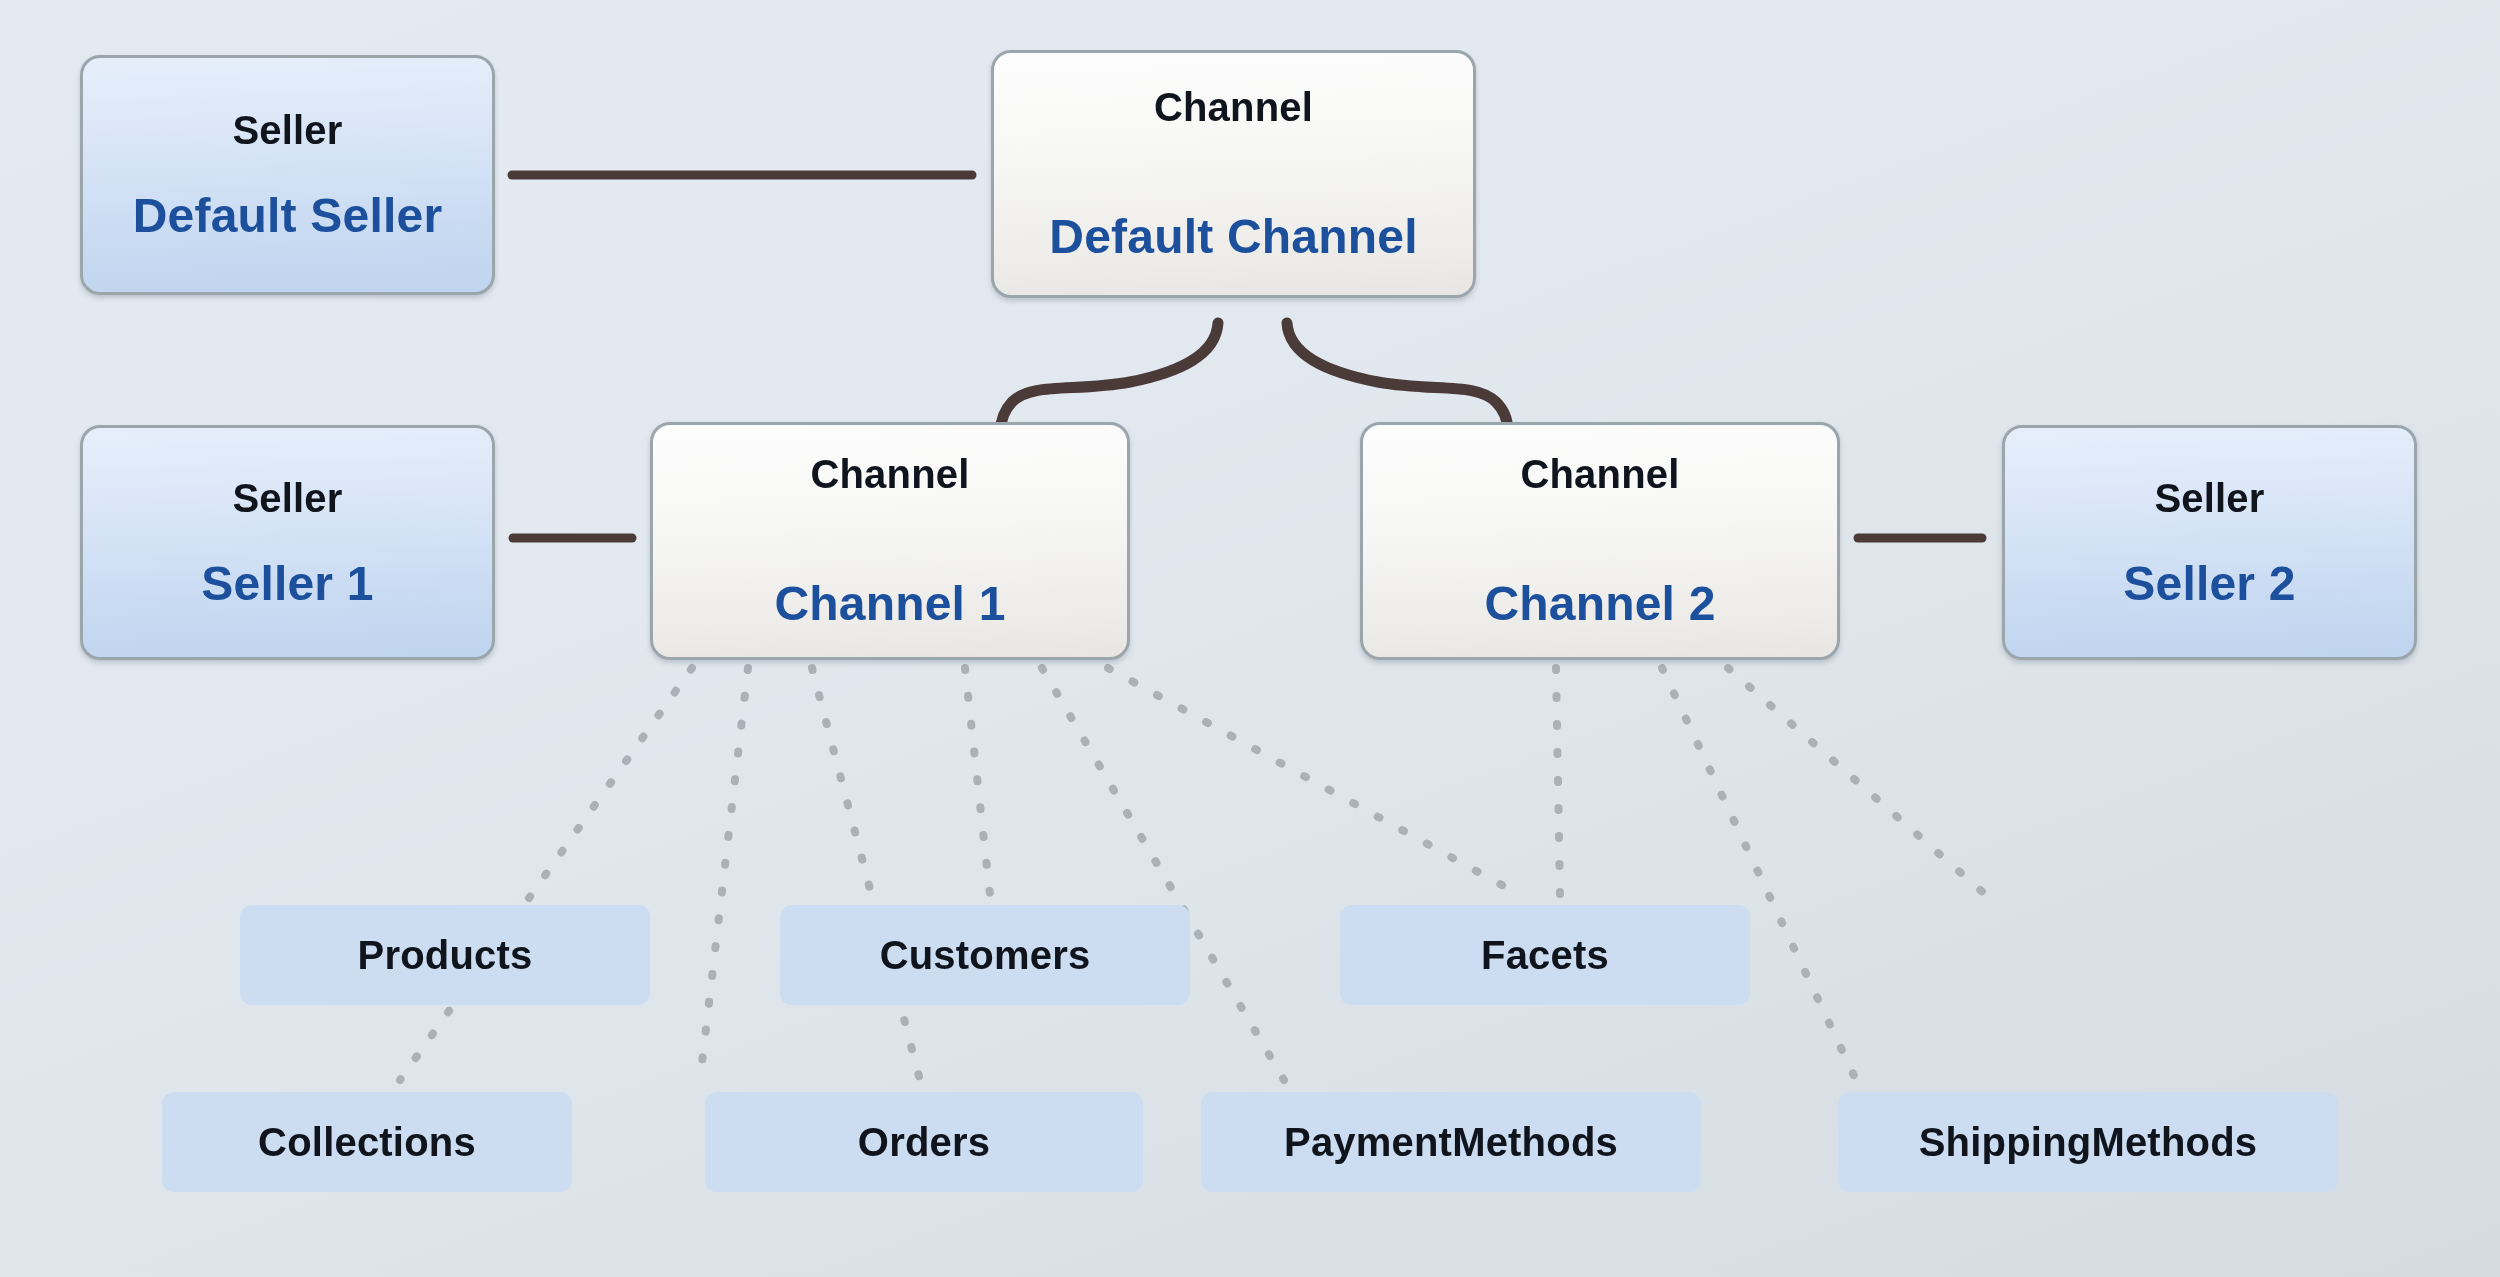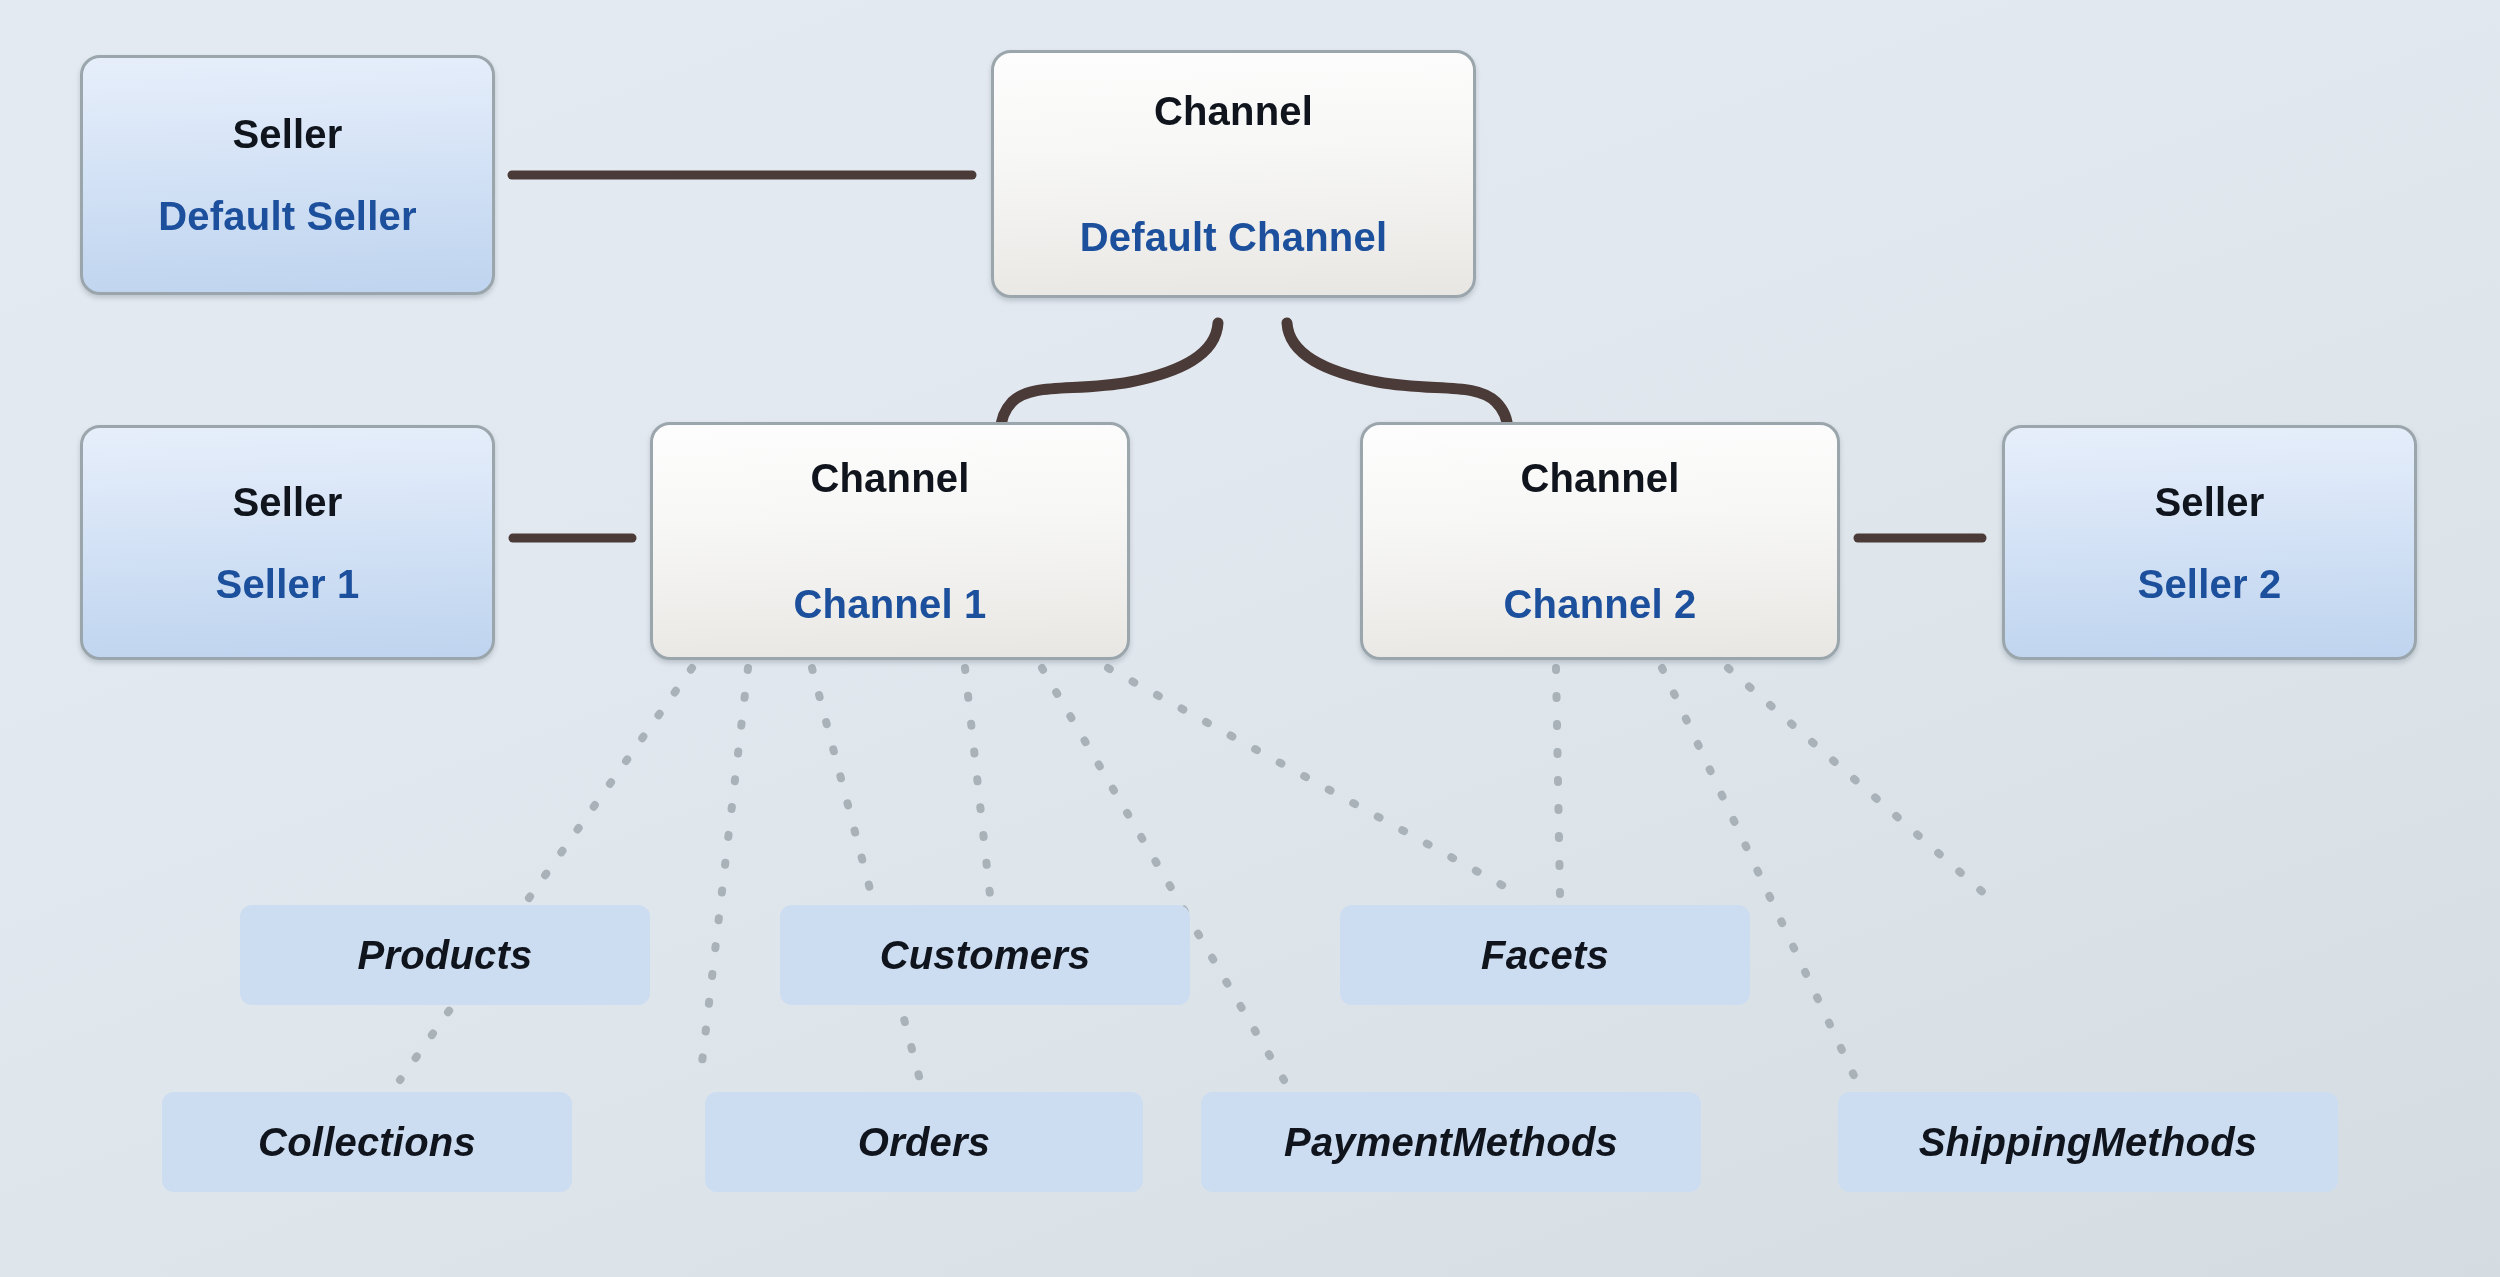--- a/index.html
+++ b/index.html
@@ -46,42 +46,41 @@
     gap: 44px;
   }
   .card .type {
     font-size: 40px;
     font-weight: bold;
     color: #10141c;
     letter-spacing: .2px;
     line-height: 1;
   }
   .card .inst {
-    font-size: 40px;
+    font-size: 48px;
     font-weight: bold;
     color: #1c4f9c;
     letter-spacing: .2px;
     line-height: 1;
     margin-top: 42px;
   }
 
   
   .chip {
     position: absolute;
     box-sizing: border-box;
     background: #ccdcf1;
     border-radius: 12px;
     display: flex;
     align-items: center;
     justify-content: center;
     color: #10141c;
     font-size: 40px;
     font-weight: bold;
     letter-spacing: .2px;
-    font-style: italic;
   }
 </style>
 </head>
 <body>
 
 <div id="stage">
 
   <svg id="wires" viewBox="0 0 2500 1277" xmlns="http://www.w3.org/2000/svg">
 
     <g>

